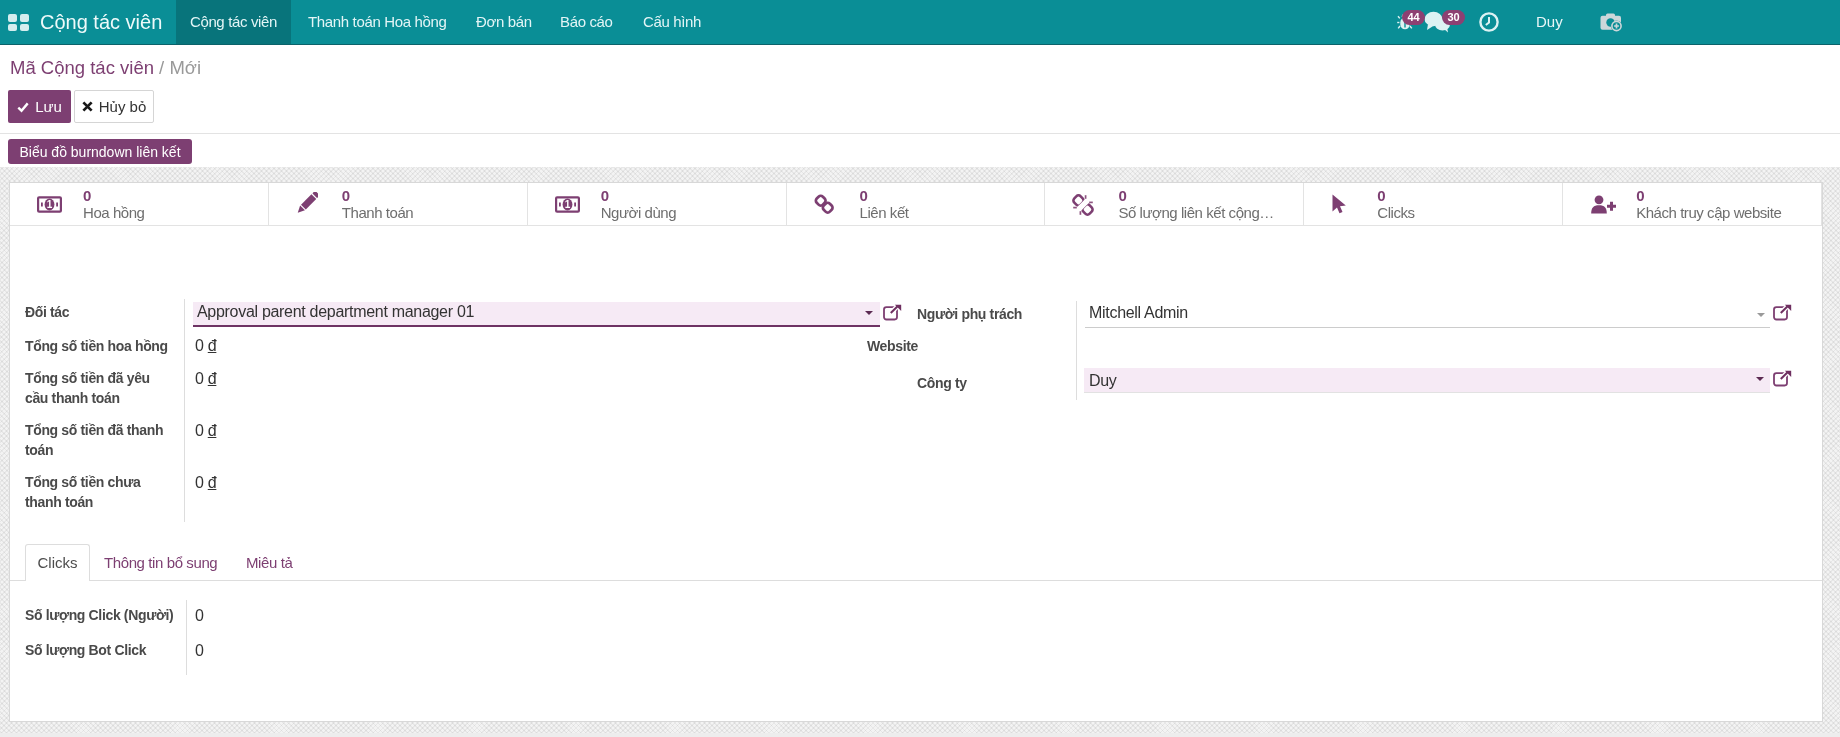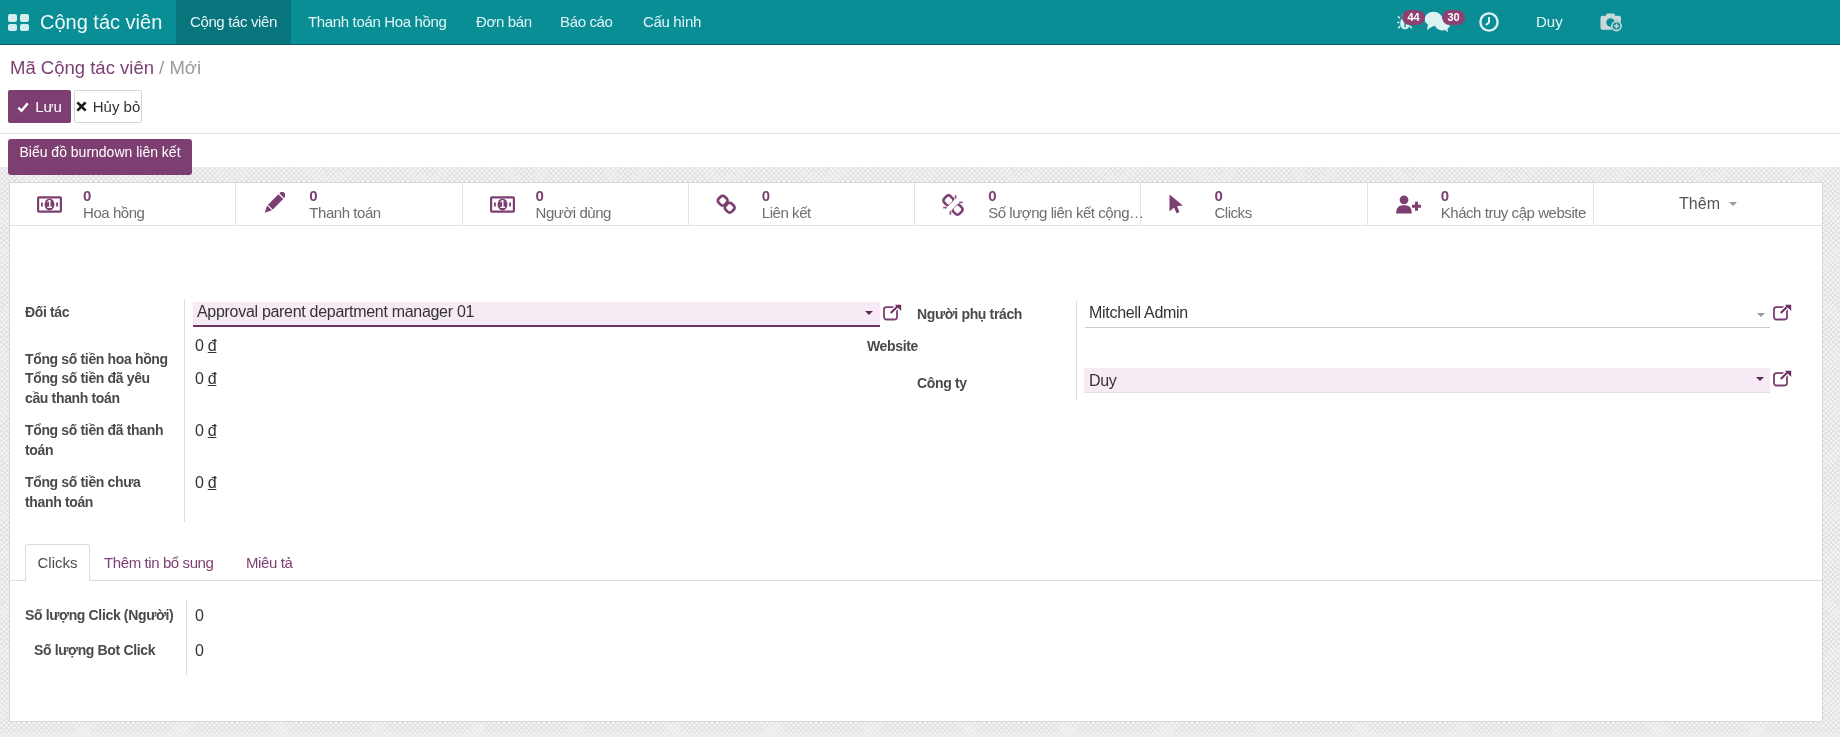--- a/index.html
+++ b/index.html
@@ -20,25 +20,25 @@
   font-size:11px; font-weight:bold; line-height:15px; padding:0 5.5px; }
 .sytext { position:absolute; top:0; height:44px; line-height:44px; font-size:15px; color:#e8f6f7; }
 
 
 #cpanel { position:absolute; left:0; top:45px; width:1840px; height:89px; background:#fff; border-bottom:1px solid #e3e3e3; }
 #breadcrumb { position:absolute; left:10px; top:57px; font-size:18.5px; color:#888; }
 #breadcrumb a { color:#7d3f72; text-decoration:none; }
 #breadcrumb .muted { color:#999; }
 .btn { position:absolute; height:33px; font-size:15px; border-radius:2px; display:flex; align-items:center; justify-content:center; }
 #btn-save { left:8px; top:90px; width:63px; background:#7d3f72; color:#fff; }
-#btn-discard { left:74px; top:90px; width:68px; background:#fff; color:#333; border:1px solid #d5d5d5; }
+#btn-discard { left:74px; top:90px; width:80px; background:#fff; color:#333; border:1px solid #d5d5d5; }
 
 
 #statusbar { position:absolute; left:0; top:134px; width:1840px; height:33px; background:#fff; }
-#btn-burndown { position:absolute; left:8px; top:139px; width:184px; height:36px; background:#7d3f72; color:#fff;
+#btn-burndown { position:absolute; left:8px; top:139px; width:184px; height:25px; background:#7d3f72; color:#fff;
   font-size:14px; border-radius:3px; text-align:center; line-height:26px; }
 
 
 #hatch { position:absolute; left:0; top:167px; width:1840px; height:570px; background-color:#f3f3f3;
   background-image:
    repeating-linear-gradient(45deg, rgba(0,0,0,0.05) 0 1.3px, transparent 1.3px 3.5px),
    repeating-linear-gradient(-45deg, rgba(0,0,0,0.05) 0 1.3px, transparent 1.3px 3.5px);
 }
 #bottomstrip { position:absolute; left:0; top:733px; width:1840px; height:4px; background:#ededed; }
 
@@ -246,39 +246,38 @@
             <circle cx="9" cy="4.8" r="4.4" fill="#7d3f72"></circle>
             <path d="M1.2 18.5 C1.2 12.5 3.5 10.2 9 10.2 C14.5 10.2 16.8 12.5 16.8 18.5 Z" fill="#7d3f72"></path>
             <path d="M21.5 6.8 L21.5 15.8 M17 11.3 L26 11.3" stroke="#7d3f72" stroke-width="3"></path>
           </svg>
         </div>
         <div class="tx">
           <div class="num">0</div>
           <div class="lbl">Khách truy cập website</div>
         </div>
       </div>
-    <div class="stat" id="stat-more">Thêm&nbsp;&nbsp;<span class="caret grey" style="position:static;display:inline-block"></span></div>
   </div>
 
   <div class="vsep" style="left:184px; top:299px; height:223px;"></div>
   <div class="flabel" style="left:25px; top:302px;">Đối tác</div>
   <div class="fieldbg" style="left:193px; top:302px; width:687px; height:23px;"></div>
   <div class="underline-purple" style="left:193px; top:325px; width:687px;"></div>
   <div class="fval" style="left:197px; top:303px;text-align:right;">Approval parent department manager 01</div>
   <div class="caret purple" style="left:865px; top:311px;"></div>
   <div class="abs" style="left:883px; top:304px;">
       <svg width="19" height="17" viewBox="0 0 19 17">
         <rect x="1" y="3.2" width="13" height="12.3" rx="2.4" fill="none" stroke="#7d3f72" stroke-width="1.8"></rect>
         <path d="M7.8 9 L14.6 2.2" stroke="#fff" stroke-width="4.6" fill="none"></path>
         <path d="M7.8 9 L14.6 2.2" stroke="#6e2f60" stroke-width="2" fill="none"></path>
         <path d="M11.9 0.7 L18.2 0.7 L18.2 7 Z" fill="#6e2f60"></path>
       </svg>
     </div>
 
-  <div class="flabel" style="left:25px; top:336px;margin-top:13px;">Tổng số tiền hoa hồng</div>
+  <div class="flabel" style="left:25px; top:336px;">Tổng số tiền hoa hồng</div>
   <div class="fval" style="left:195px; top:337px;">0 <u>đ</u></div>
 
   <div class="flabel" style="left:25px; top:368px; width:150px;">Tổng số tiền đã yêu cầu thanh toán</div>
   <div class="fval" style="left:195px; top:370px;">0 <u>đ</u></div>
 
   <div class="flabel" style="left:25px; top:420px; width:152px;">Tổng số tiền đã thanh toán</div>
   <div class="fval" style="left:195px; top:422px;">0 <u>đ</u></div>
 
   <div class="flabel" style="left:25px; top:472px; width:150px;">Tổng số tiền chưa thanh toán</div>
   <div class="fval" style="left:195px; top:474px;">0 <u>đ</u></div>
@@ -308,21 +307,21 @@
       <svg width="19" height="17" viewBox="0 0 19 17">
         <rect x="1" y="3.2" width="13" height="12.3" rx="2.4" fill="none" stroke="#7d3f72" stroke-width="1.8"></rect>
         <path d="M7.8 9 L14.6 2.2" stroke="#fff" stroke-width="4.6" fill="none"></path>
         <path d="M7.8 9 L14.6 2.2" stroke="#6e2f60" stroke-width="2" fill="none"></path>
         <path d="M11.9 0.7 L18.2 0.7 L18.2 7 Z" fill="#6e2f60"></path>
       </svg>
     </div>
 
   <div id="tabbar-line"></div>
   <div class="tab" id="tab-active">Clicks</div>
-  <div class="tab plain" style="left:104px;">Thêm tin bổ sung</div>
+  <div class="tab plain" style="left:104px;">Thông tin bổ sung</div>
   <div class="tab plain" style="left:246px;">Miêu tả</div>
 
   <div class="vsep" style="left:186px; top:600px; height:75px;"></div>
   <div class="flabel" style="left:25px; top:605px;">Số lượng Click (Người)</div>
   <div class="fval" style="left:195px; top:607px;">0</div>
-  <div class="flabel" style="left:34px; top:640px;">Số lượng Bot Click</div>
+  <div class="flabel" style="left:25px; top:640px;">Số lượng Bot Click</div>
   <div class="fval" style="left:195px; top:642px;">0</div>
 </div>
 
 </body></html>

